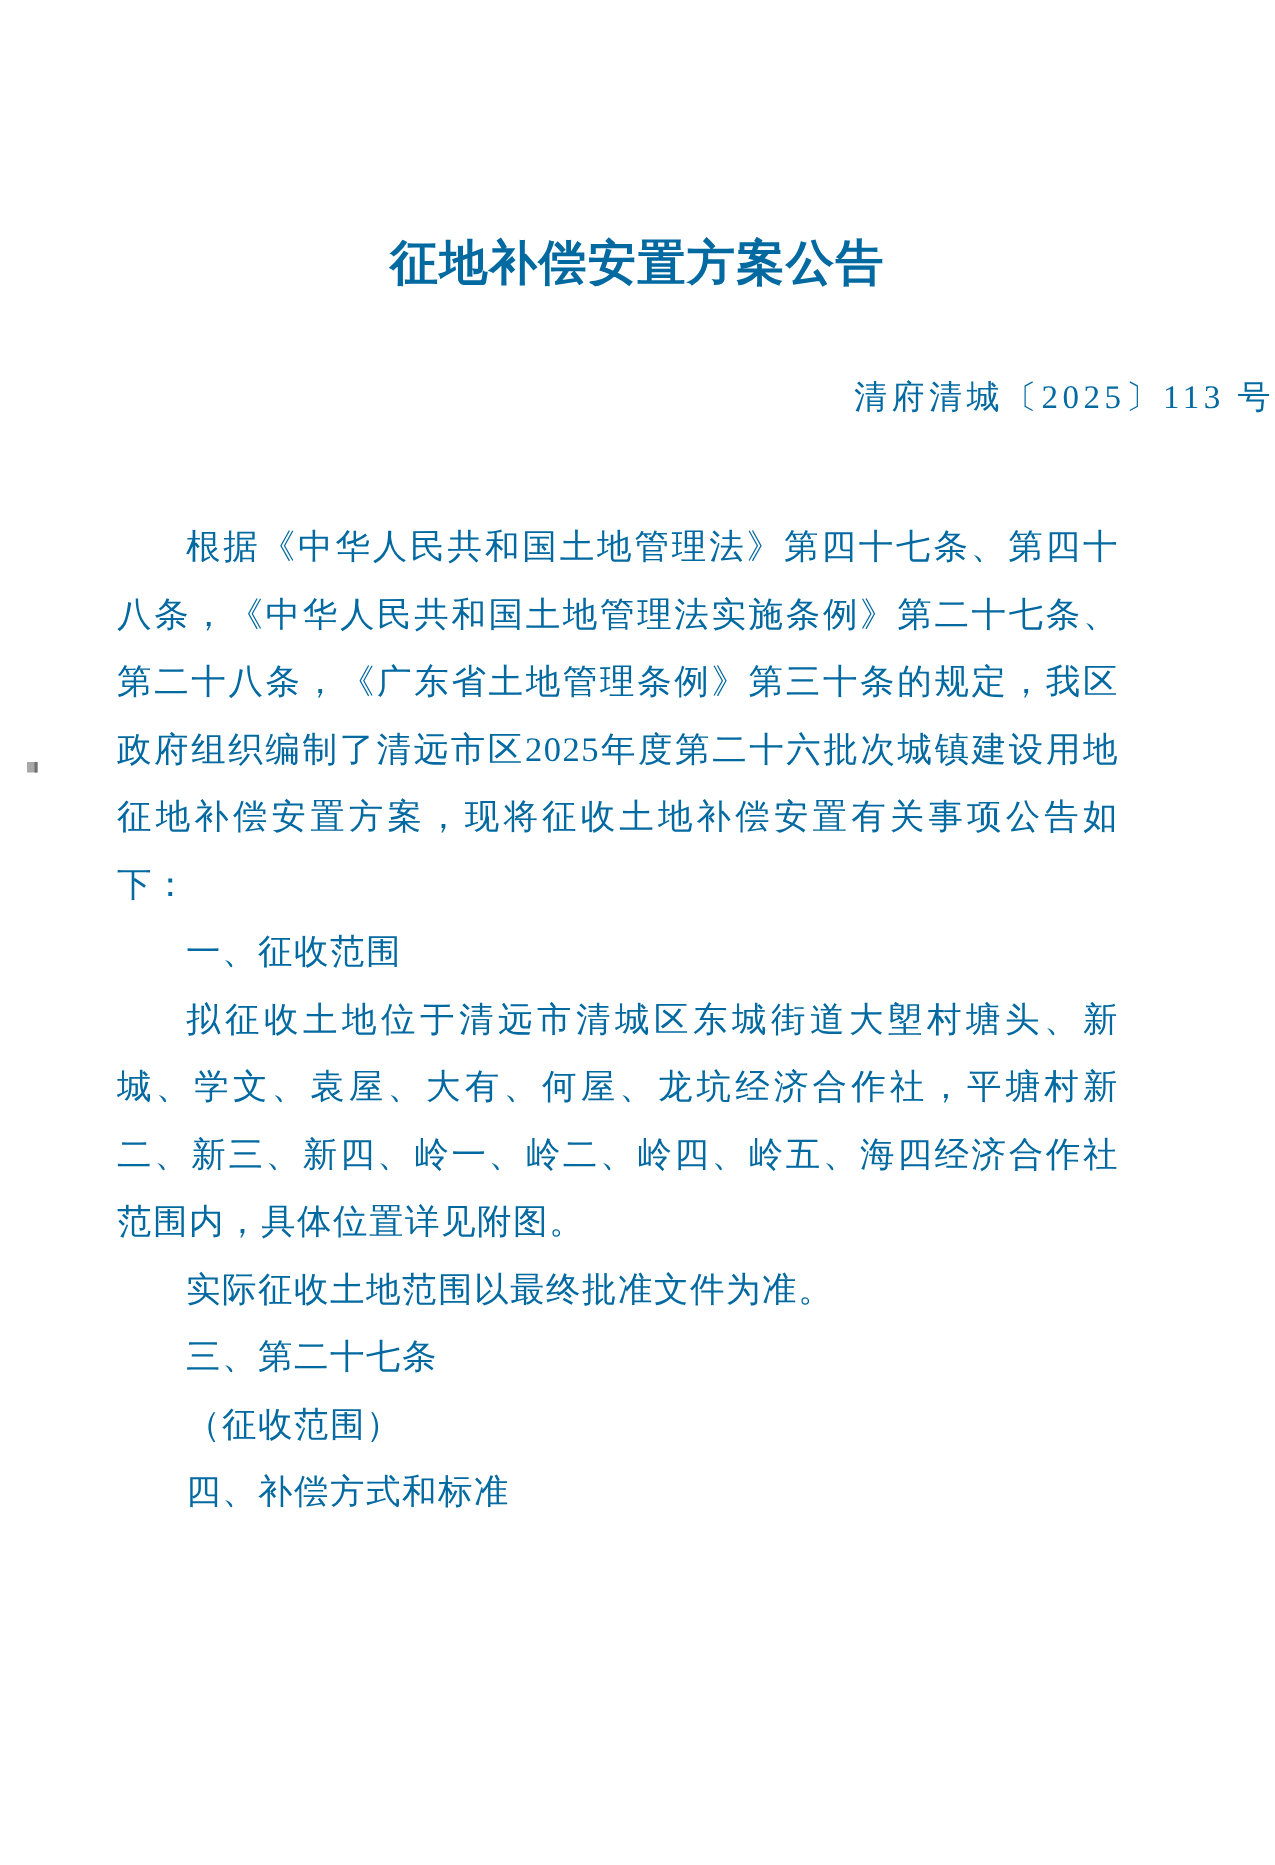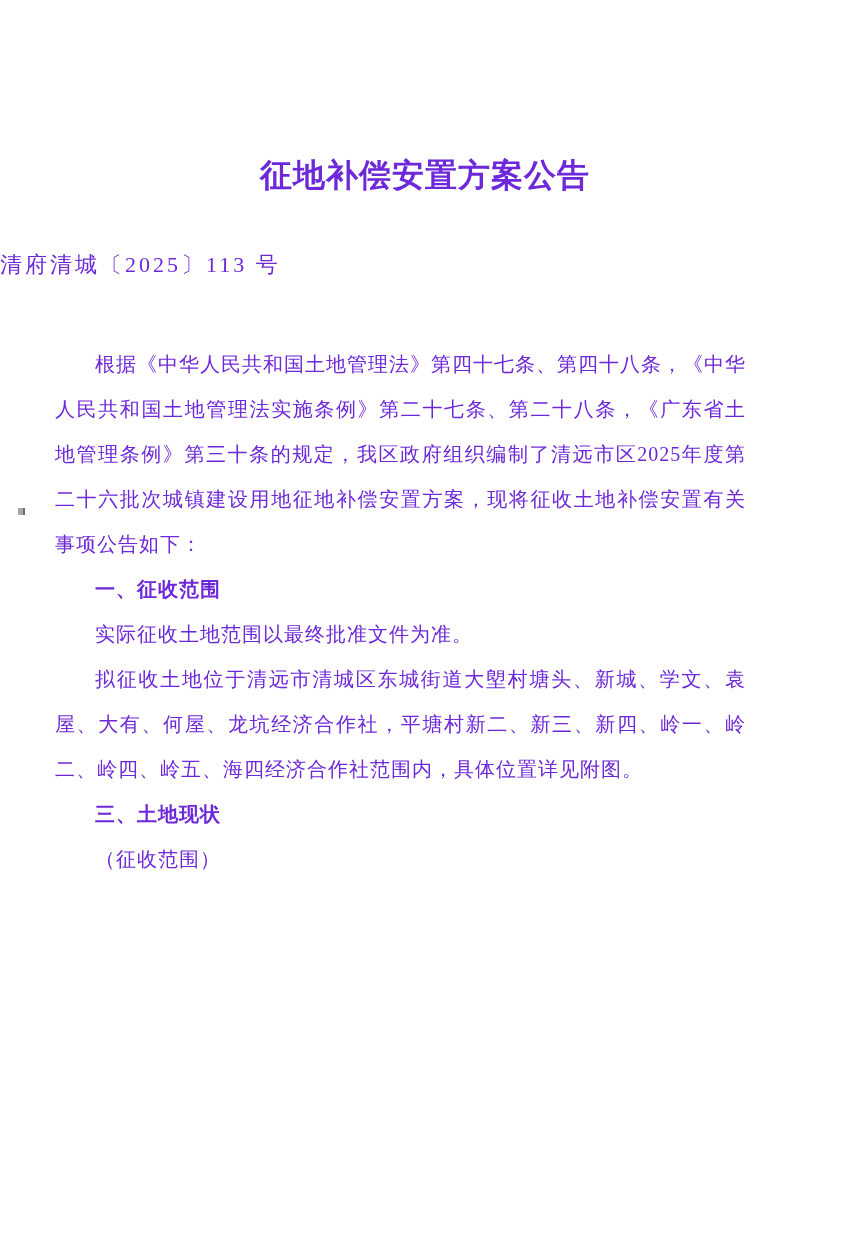--- a/index.html
+++ b/index.html
@@ -7,55 +7,55 @@
     padding: 0;
     background: #ffffff;
   }
   .page {
     position: relative;
     width: 850px;
     height: 1243px;
     background: #ffffff;
     overflow: hidden;
     font-family: "Liberation Serif", serif;
-    color: #6d28d9;
+    color: #0369a1;
   }
   .title {
     margin: 156px 0 0 0;
     padding: 0 40px;
     text-align: center;
     font-size: 32px;
     line-height: 38px;
     font-weight: bold;
     letter-spacing: 1px;
     font-family: "Liberation Serif", serif;
   }
   .docnum {
     margin-top: 56px;
-    text-align: left;
+    text-align: right;
     font-size: 22px;
     line-height: 30px;
     letter-spacing: 3px;
     font-family: "Liberation Serif", serif;
   }
   .body {
-    margin: 62px 104px 0 55px;
-    font-size: 20px;
+    margin: 62px 104px 0 78px;
+    font-size: 23px;
     line-height: 45px;
     text-align: justify;
     text-justify: inter-ideograph;
   }
   .body p {
     margin: 0;
     padding: 0;
     text-indent: 2em;
     letter-spacing: 1px;
   }
   .body p.heading {
-    font-weight: bold;
+    font-weight: normal;
     font-family: "Liberation Sans", sans-serif;
     letter-spacing: 1px;
     text-align: left;
   }
   .scan-speck {
     position: absolute;
     left: 18px;
     top: 508px;
     width: 7px;
     height: 7px;
@@ -67,20 +67,21 @@
 <body>
 
 <div class="page">
   <h1 class="title">征地补偿安置方案公告</h1>
 
   <div class="docnum">清府清城〔2025〕113 号</div>
 
   <div class="body">
       <p class="para">根据《中华人民共和国土地管理法》第四十七条、第四十八条，《中华人民共和国土地管理法实施条例》第二十七条、第二十八条，《广东省土地管理条例》第三十条的规定，我区政府组织编制了清远市区2025年度第二十六批次城镇建设用地征地补偿安置方案，现将征收土地补偿安置有关事项公告如下：</p>
       <p class="heading">一、征收范围</p>
+      <p class="para">拟征收土地位于清远市清城区东城街道大塱村塘头、新城、学文、袁屋、大有、何屋、龙坑经济合作社，平塘村新二、新三、新四、岭一、岭二、岭四、岭五、海四经济合作社范围内，具体位置详见附图。</p>
       <p class="para">实际征收土地范围以最终批准文件为准。</p>
-      <p class="para">拟征收土地位于清远市清城区东城街道大塱村塘头、新城、学文、袁屋、大有、何屋、龙坑经济合作社，平塘村新二、新三、新四、岭一、岭二、岭四、岭五、海四经济合作社范围内，具体位置详见附图。</p>
-      <p class="heading">三、土地现状</p>
+      <p class="heading">三、第二十七条</p>
       <p class="para">（征收范围）</p>
+      <p class="heading">四、补偿方式和标准</p>
     </div>
 
   <div class="scan-speck"></div>
 </div>
 
 </body></html>

